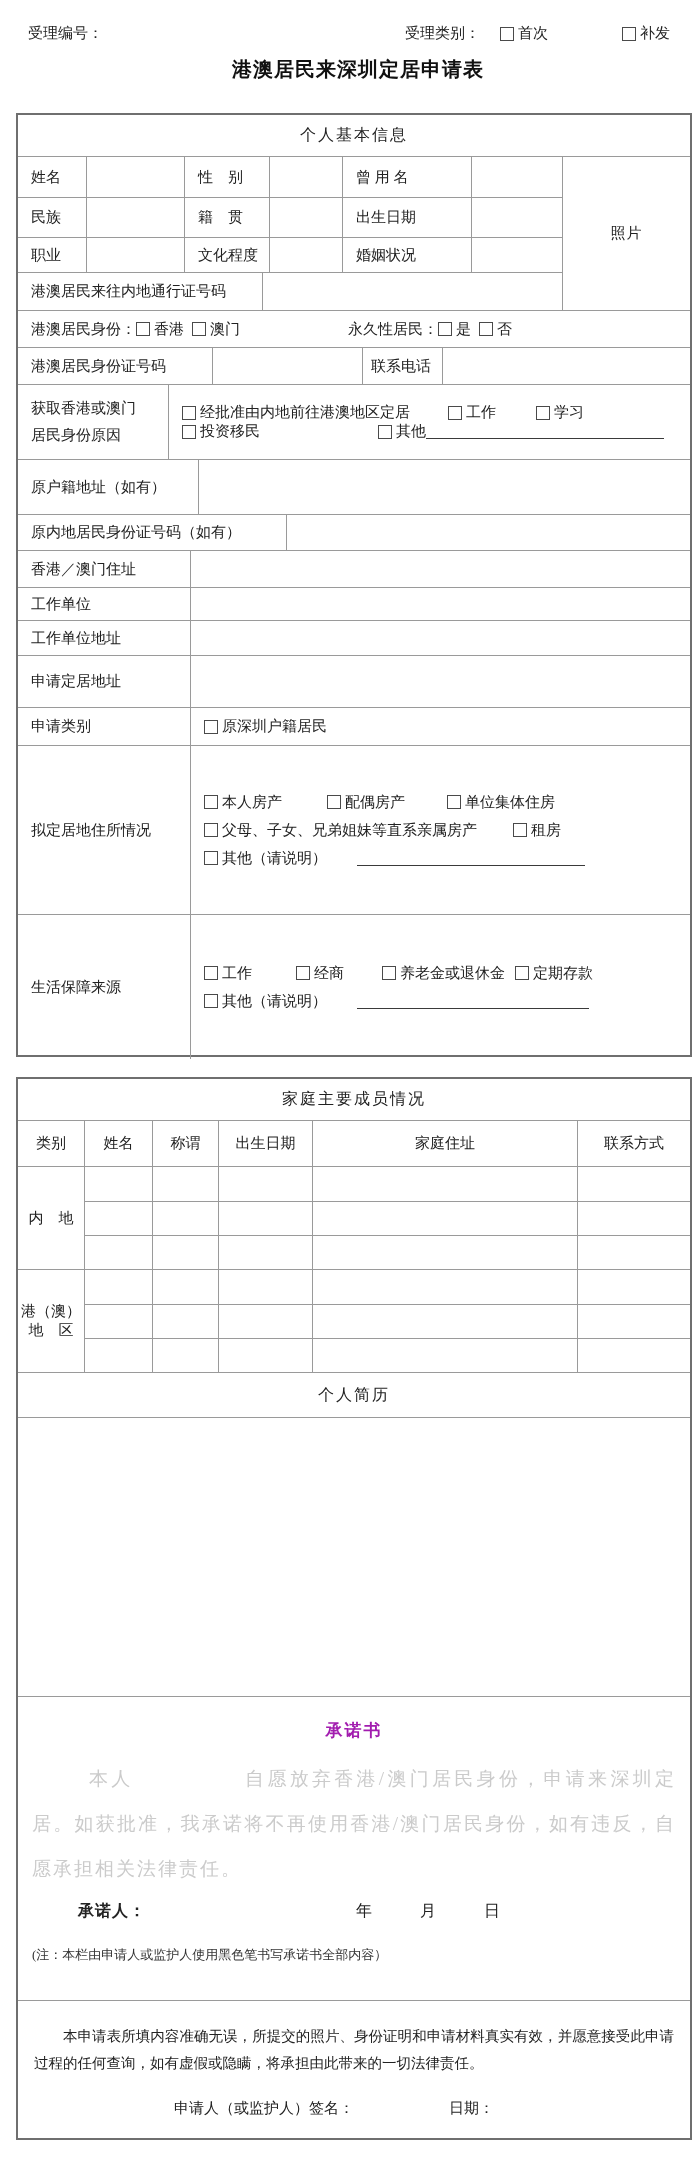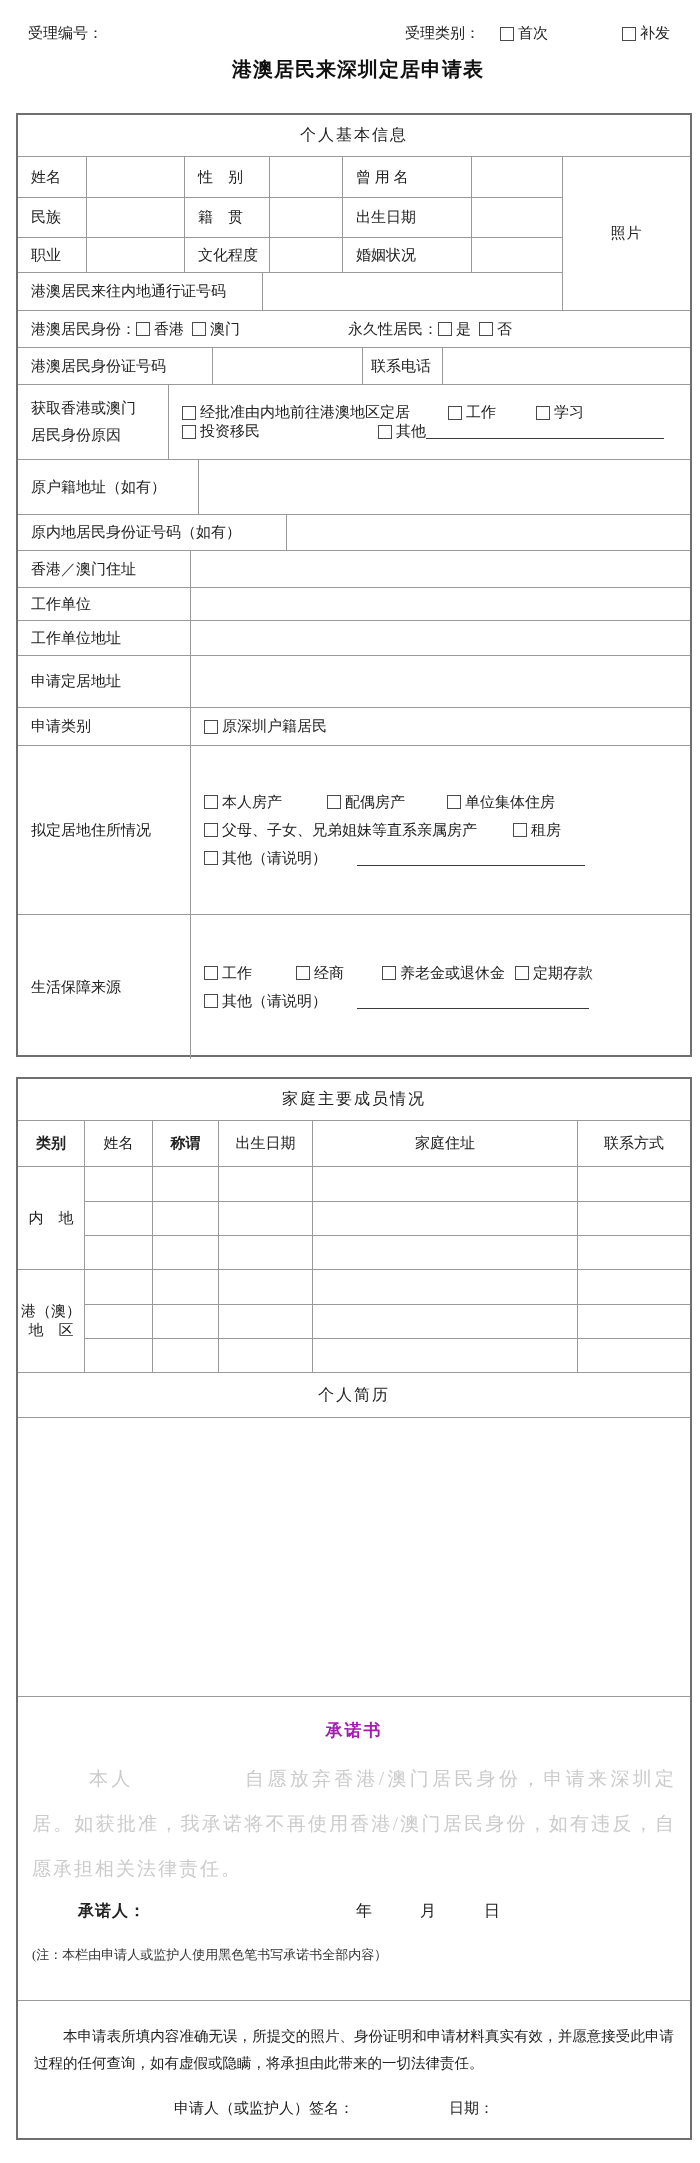--- a/index.html
+++ b/index.html
@@ -36,21 +36,21 @@
   .cb{display:inline-block;width:12px;height:12px;border:1px solid #4a4a4a;margin-right:4px;vertical-align:-1px;background:#fff;flex:0 0 auto;}
   .opt{display:inline-flex;align-items:center;font-size:15px;white-space:pre;}
   .relcell{position:relative;}
   .abs330{position:absolute;left:330px;display:inline-flex;align-items:center;}
   .stack{display:flex;flex-direction:column;justify-content:center;width:100%;}
   .line{display:flex;align-items:center;}
   .uline{display:inline-block;border-bottom:1px solid #3a3a3a;height:14px;}
   
   .fh46{height:46px;}
   .fc{justify-content:center;text-align:center;}
-  .w66{width:66px;font-weight:bold;}.w94{width:94px;}.w265{width:265px;}
+  .w66{width:66px;}.w94{width:94px;}.w265{width:265px;}
   .grp{display:flex;border-top:1px solid #9a9a9a;}
   .grp-label{width:66px;display:flex;flex-direction:column;align-items:center;justify-content:center;font-size:15px;}
   .grp-rows{flex:1;}
   .mrow{display:flex;height:34px;border-top:1px solid #9a9a9a;box-sizing:border-box;}
   .mrow.first{border-top:none;}
   .mcell{border-left:1px solid #9a9a9a;box-sizing:border-box;}
   .resume-band{height:44px;border-top:1px solid #9a9a9a;display:flex;align-items:center;justify-content:center;font-size:16px;letter-spacing:2px;}
   .resume-blank{height:278px;border-top:1px solid #9a9a9a;}
   
   .commit{height:304px;border-top:1px solid #9a9a9a;box-sizing:border-box;position:relative;}

